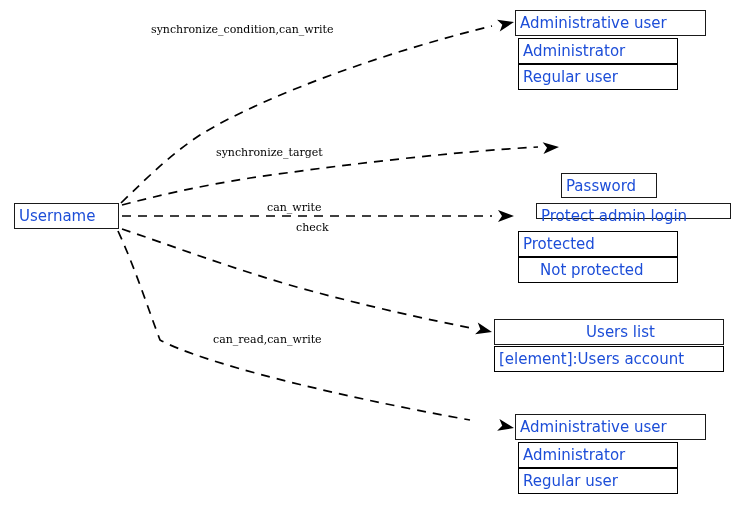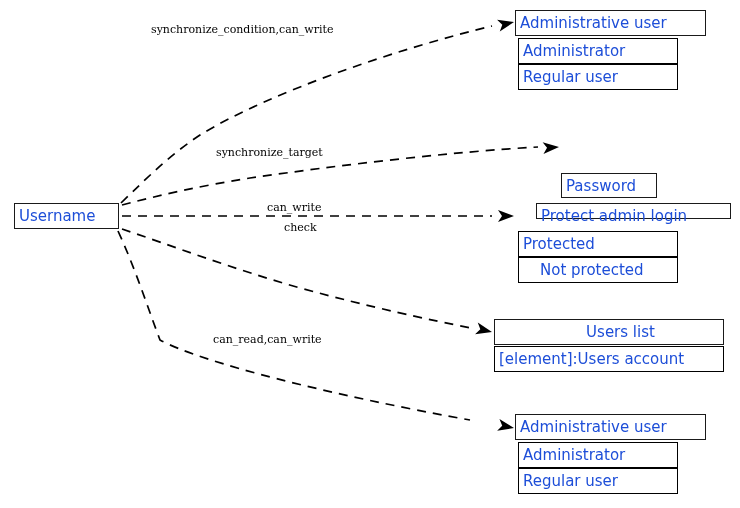--- a/index.html
+++ b/index.html
@@ -105,17 +105,17 @@
         <div class="node-row hdr pad-left" style="left: 515px; top: 414px; width: 191px; height: 26px;">Administrative user</div>
         <div class="node-row pad-left" style="left: 518px; top: 442px; width: 160px; height: 26px;">Administrator</div>
         <div class="node-row pad-left" style="left: 518px; top: 468px; width: 160px; height: 26px;">Regular user</div>
       </div>
     </div>
 
   <div id="labels-host">
       <div class="edge-label" style="left: 151px; top: 21px;">synchronize_condition,can_write</div>
       <div class="edge-label" style="left: 216px; top: 144px;">synchronize_target</div>
       <div class="edge-label" style="left: 267px; top: 199px;">can_write</div>
-      <div class="edge-label" style="left: 284px; top: 219px;">check</div>
+      <div class="edge-label" style="left: 296px; top: 219px;">check</div>
       <div class="edge-label" style="left: 213px; top: 331px;">can_read,can_write</div>
     </div>
 
 </div>
 
 </body></html>

